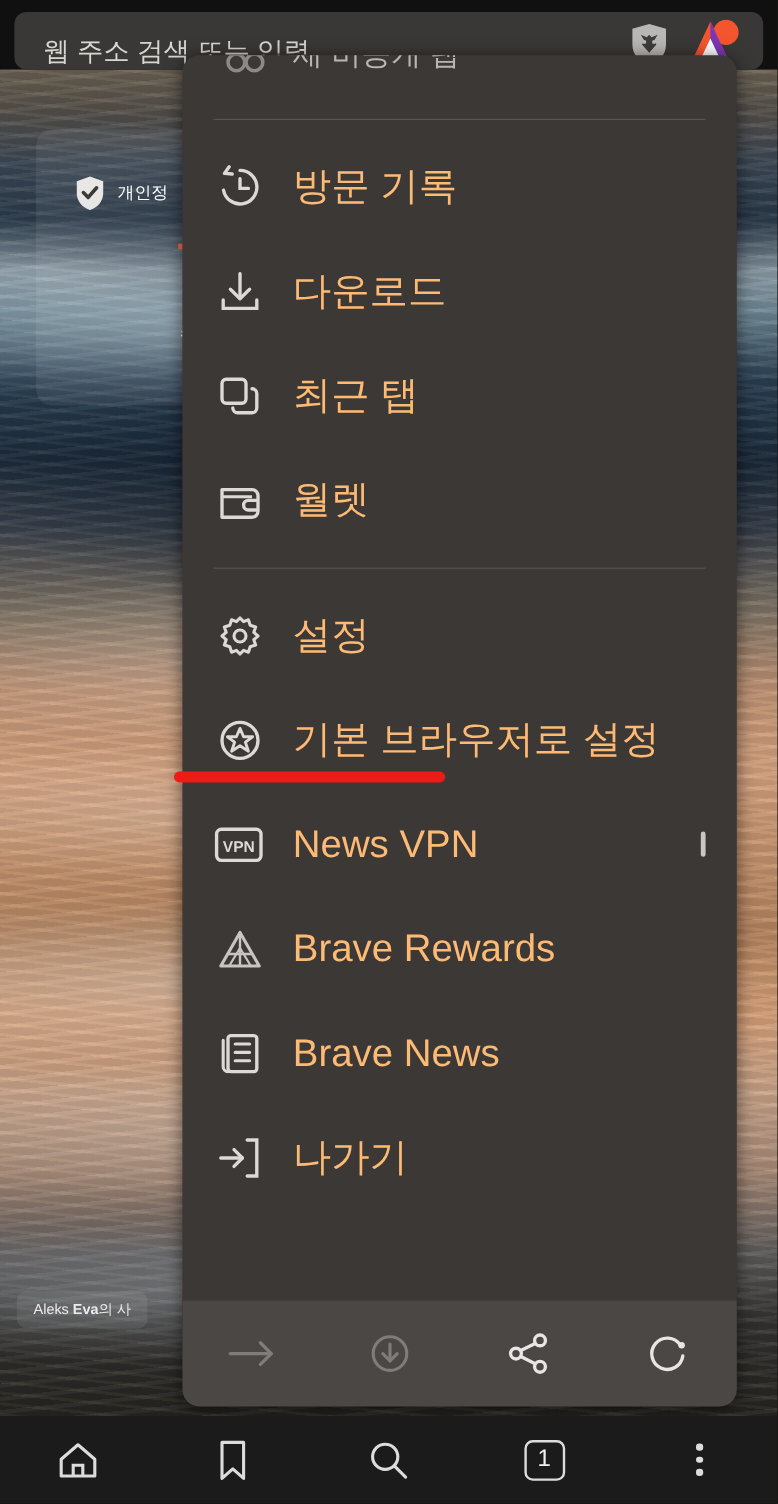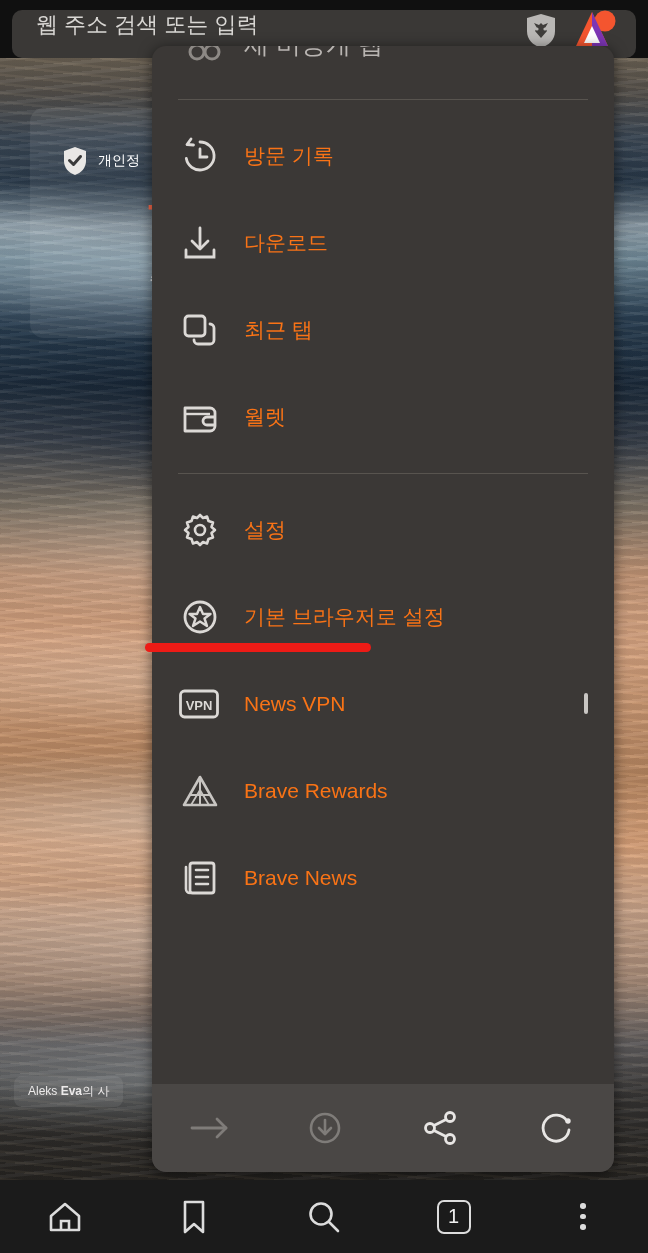--- a/index.html
+++ b/index.html
@@ -54,21 +54,21 @@
   }
   .bg-foam {
     position: absolute; width: 648px;
     background: radial-gradient(ellipse at 40% 50%, rgba(240,238,235,0.22), rgba(240,238,235,0) 68%);
   }
 
   
   .urlbar {
     position: absolute; left: 12px; top: 10px; width: 624px; height: 48px;
     background: #3a3836; border-radius: 10px;
-    display: flex; align-items: flex-start; z-index: 4;
+    display: flex; align-items: flex-end; z-index: 4;
   }
   .urlbar-text {
     color: #d8d6d3; font-size: 22px; margin-left: 24px; white-space: nowrap;
   }
   .urlbar-icons {
     margin-left: auto; display: flex; align-items: center; gap: 16px; padding-right: 16px;
   }
 
   
   .stats-card {
@@ -120,21 +120,21 @@
   }
   .menu-list { flex: 1 1 auto; }
 
   .mrow {
     display: flex; align-items: center; height: 87px; padding: 0 26px; cursor: default;
   }
   .mrow .micon {
     width: 42px; display: flex; align-items: center; justify-content: flex-end; flex: none;
   }
   .mrow .mlabel {
-    color: #f97316; font-size: 21px; margin-left: 24px; white-space: nowrap;
+    color: #fdba74; font-size: 32px; margin-left: 24px; white-space: nowrap;
   }
   .mrow .mcheck { margin-left: auto; flex: none; }
   .checkbox {
     width: 30px; height: 30px; border: 2.5px solid #c9c6c3; border-radius: 3px;
   }
 
   
   .menu-actions {
     flex: none; height: 88px; background: #4a4745;
     display: flex; align-items: center; justify-content: space-around;
@@ -332,20 +332,30 @@
         <span class="micon">
           <svg width="40" height="40" viewBox="0 0 40 40">
             <rect x="10" y="5" width="24" height="30" rx="2.5" fill="none" stroke="#dcd9d6" stroke-width="2.8"></rect>
             <path d="M6 9 V31 A4 4 0 0 0 10 35" fill="none" stroke="#dcd9d6" stroke-width="2.6" stroke-linecap="round"></path>
             <path d="M16 12 H28 M16 19 H28 M16 26 H28" stroke="#dcd9d6" stroke-width="2.6" stroke-linecap="round" fill="none"></path>
           </svg>
         </span>
         <span class="mlabel">Brave News</span>
       </div>
 
+      <div class="mrow">
+        <span class="micon">
+          <svg width="40" height="40" viewBox="0 0 40 40">
+            <path d="M4 20 H22" stroke="#dcd9d6" stroke-width="2.8" stroke-linecap="round" fill="none"></path>
+            <path d="M15 13 L22 20 L15 27" stroke="#dcd9d6" stroke-width="2.8" fill="none" stroke-linecap="round" stroke-linejoin="round"></path>
+            <path d="M26 5 H34 V35 H26" stroke="#dcd9d6" stroke-width="2.8" fill="none" stroke-linecap="round"></path>
+          </svg>
+        </span>
+        <span class="mlabel">나가기</span>
+      </div>
 
     </div>
 
     <div class="menu-actions">
       <span class="act">
         <svg width="46" height="34" viewBox="0 0 46 34">
           <path d="M5 17 H39" stroke="#7f7c79" stroke-width="2.8" stroke-linecap="round" fill="none"></path>
           <path d="M30 8 L39 17 L30 26" stroke="#7f7c79" stroke-width="2.8" fill="none" stroke-linecap="round" stroke-linejoin="round"></path>
         </svg>
       </span>

